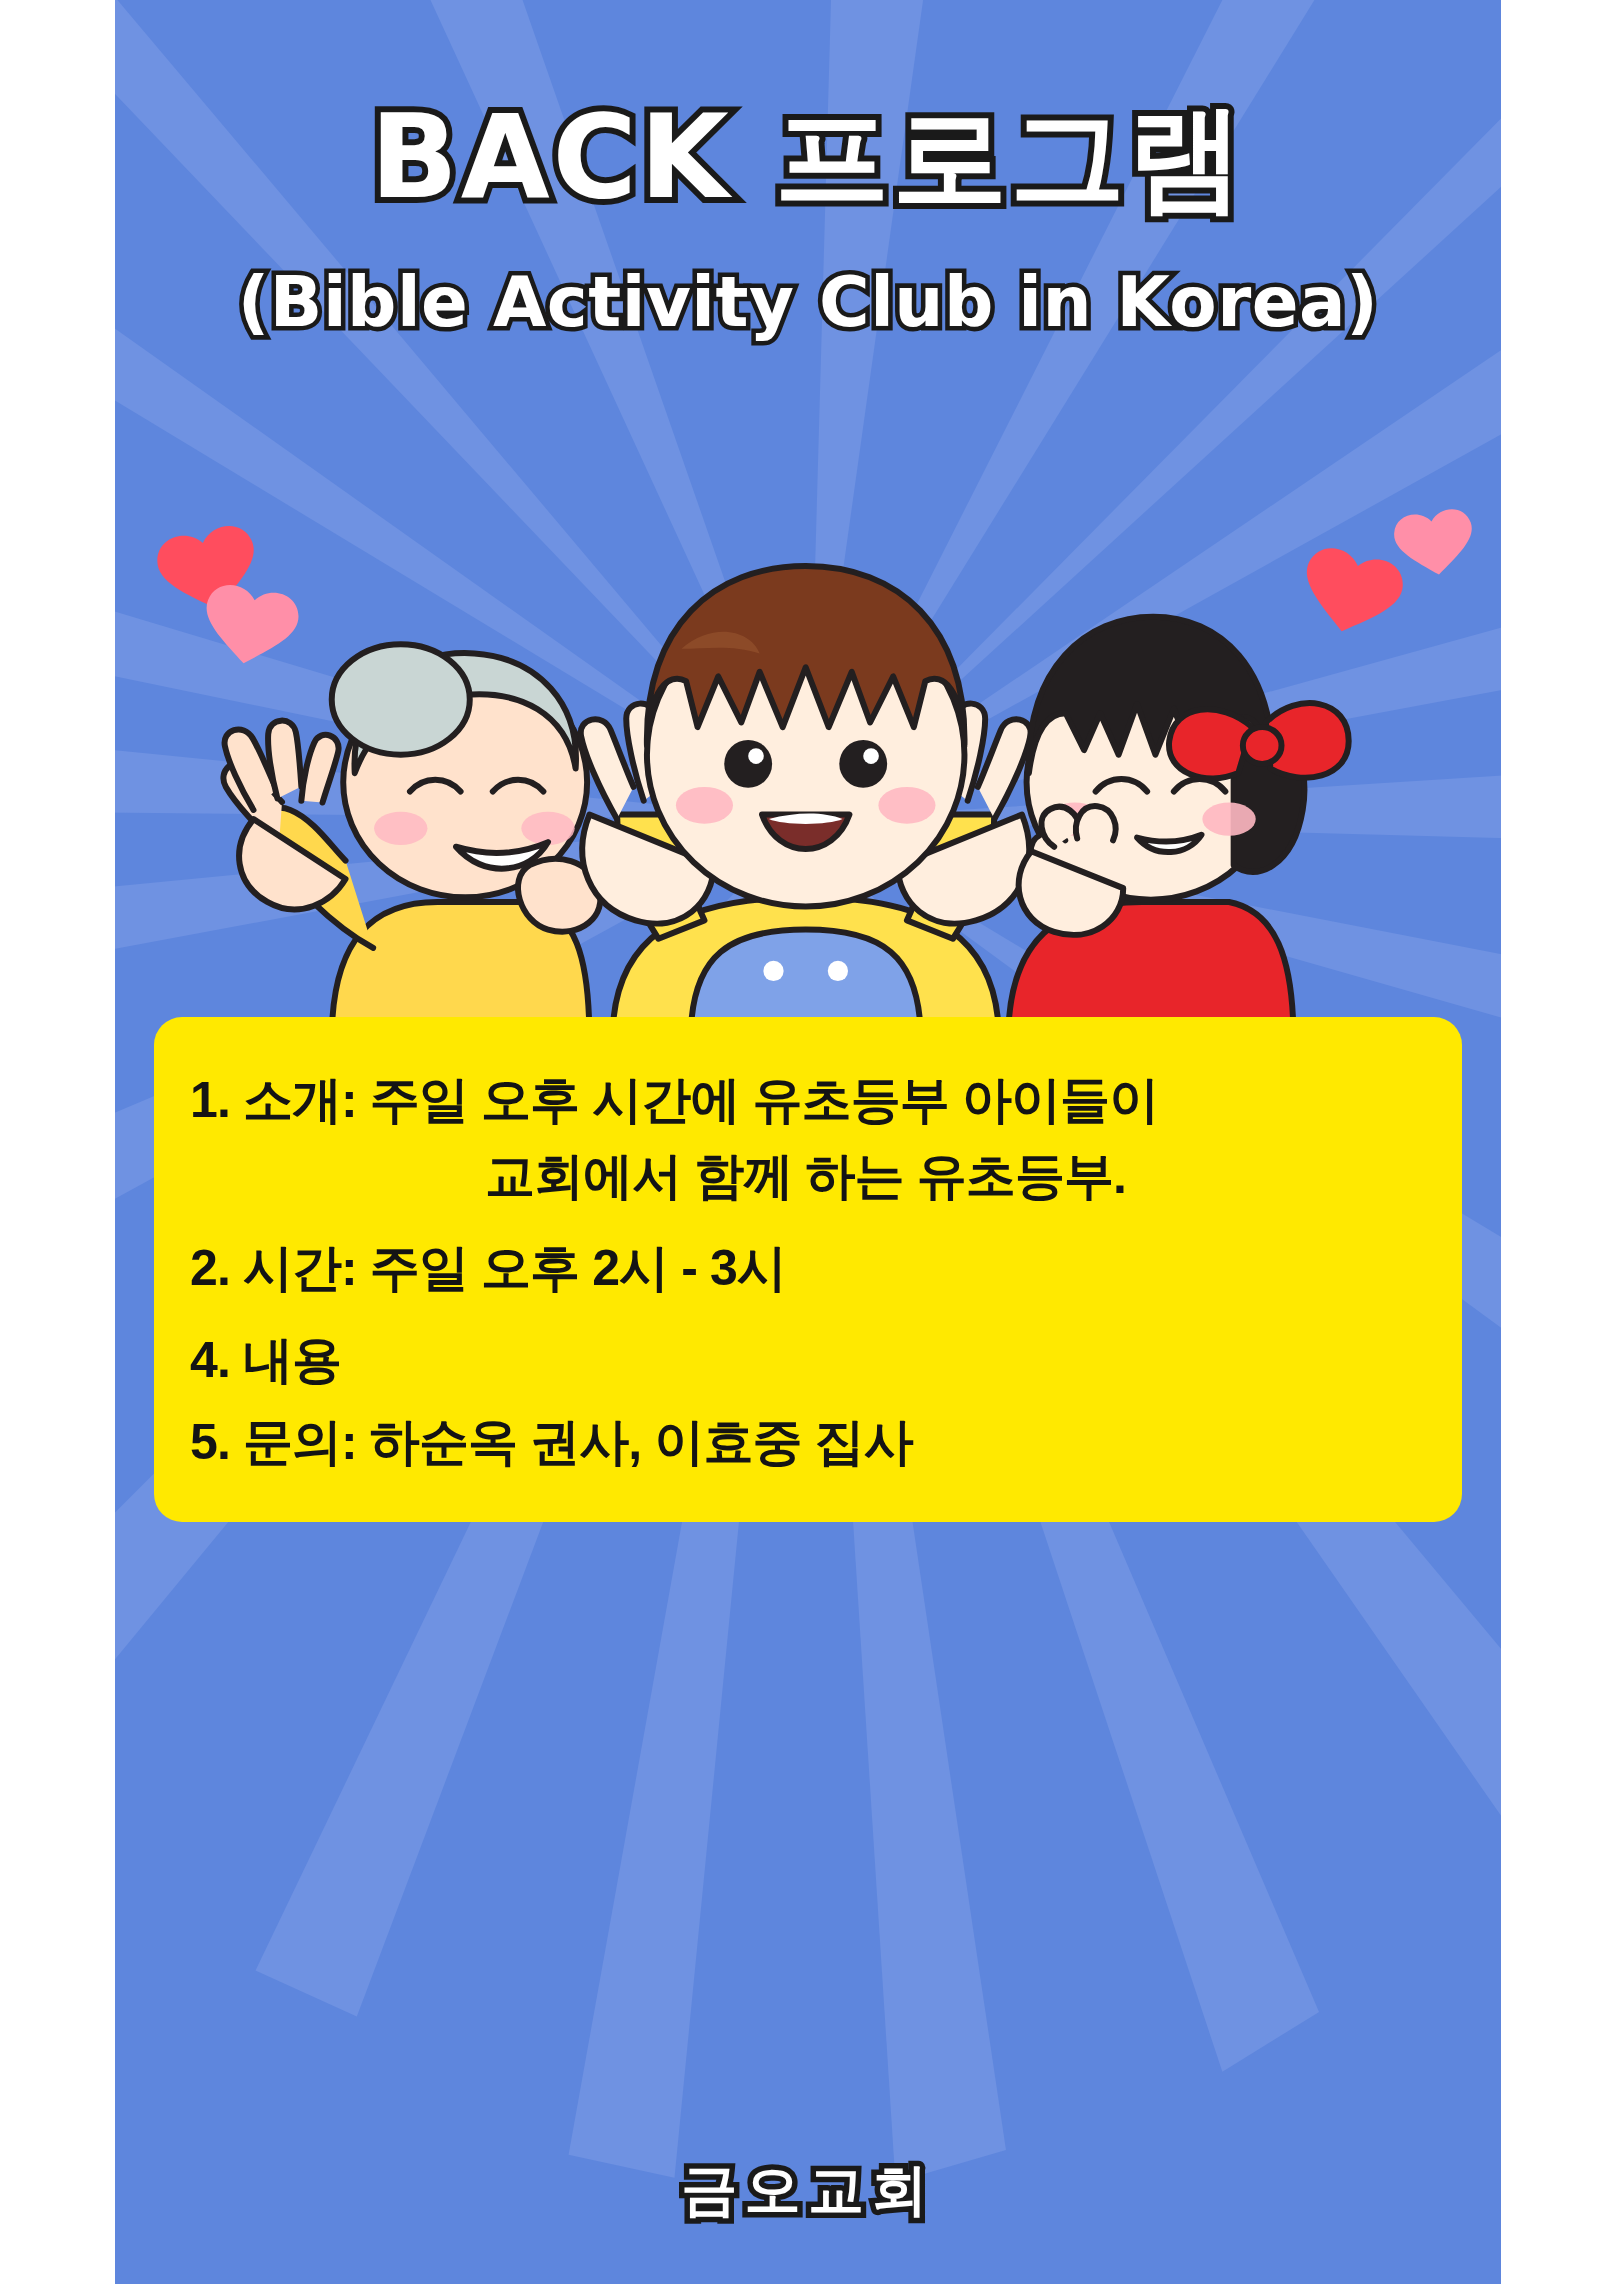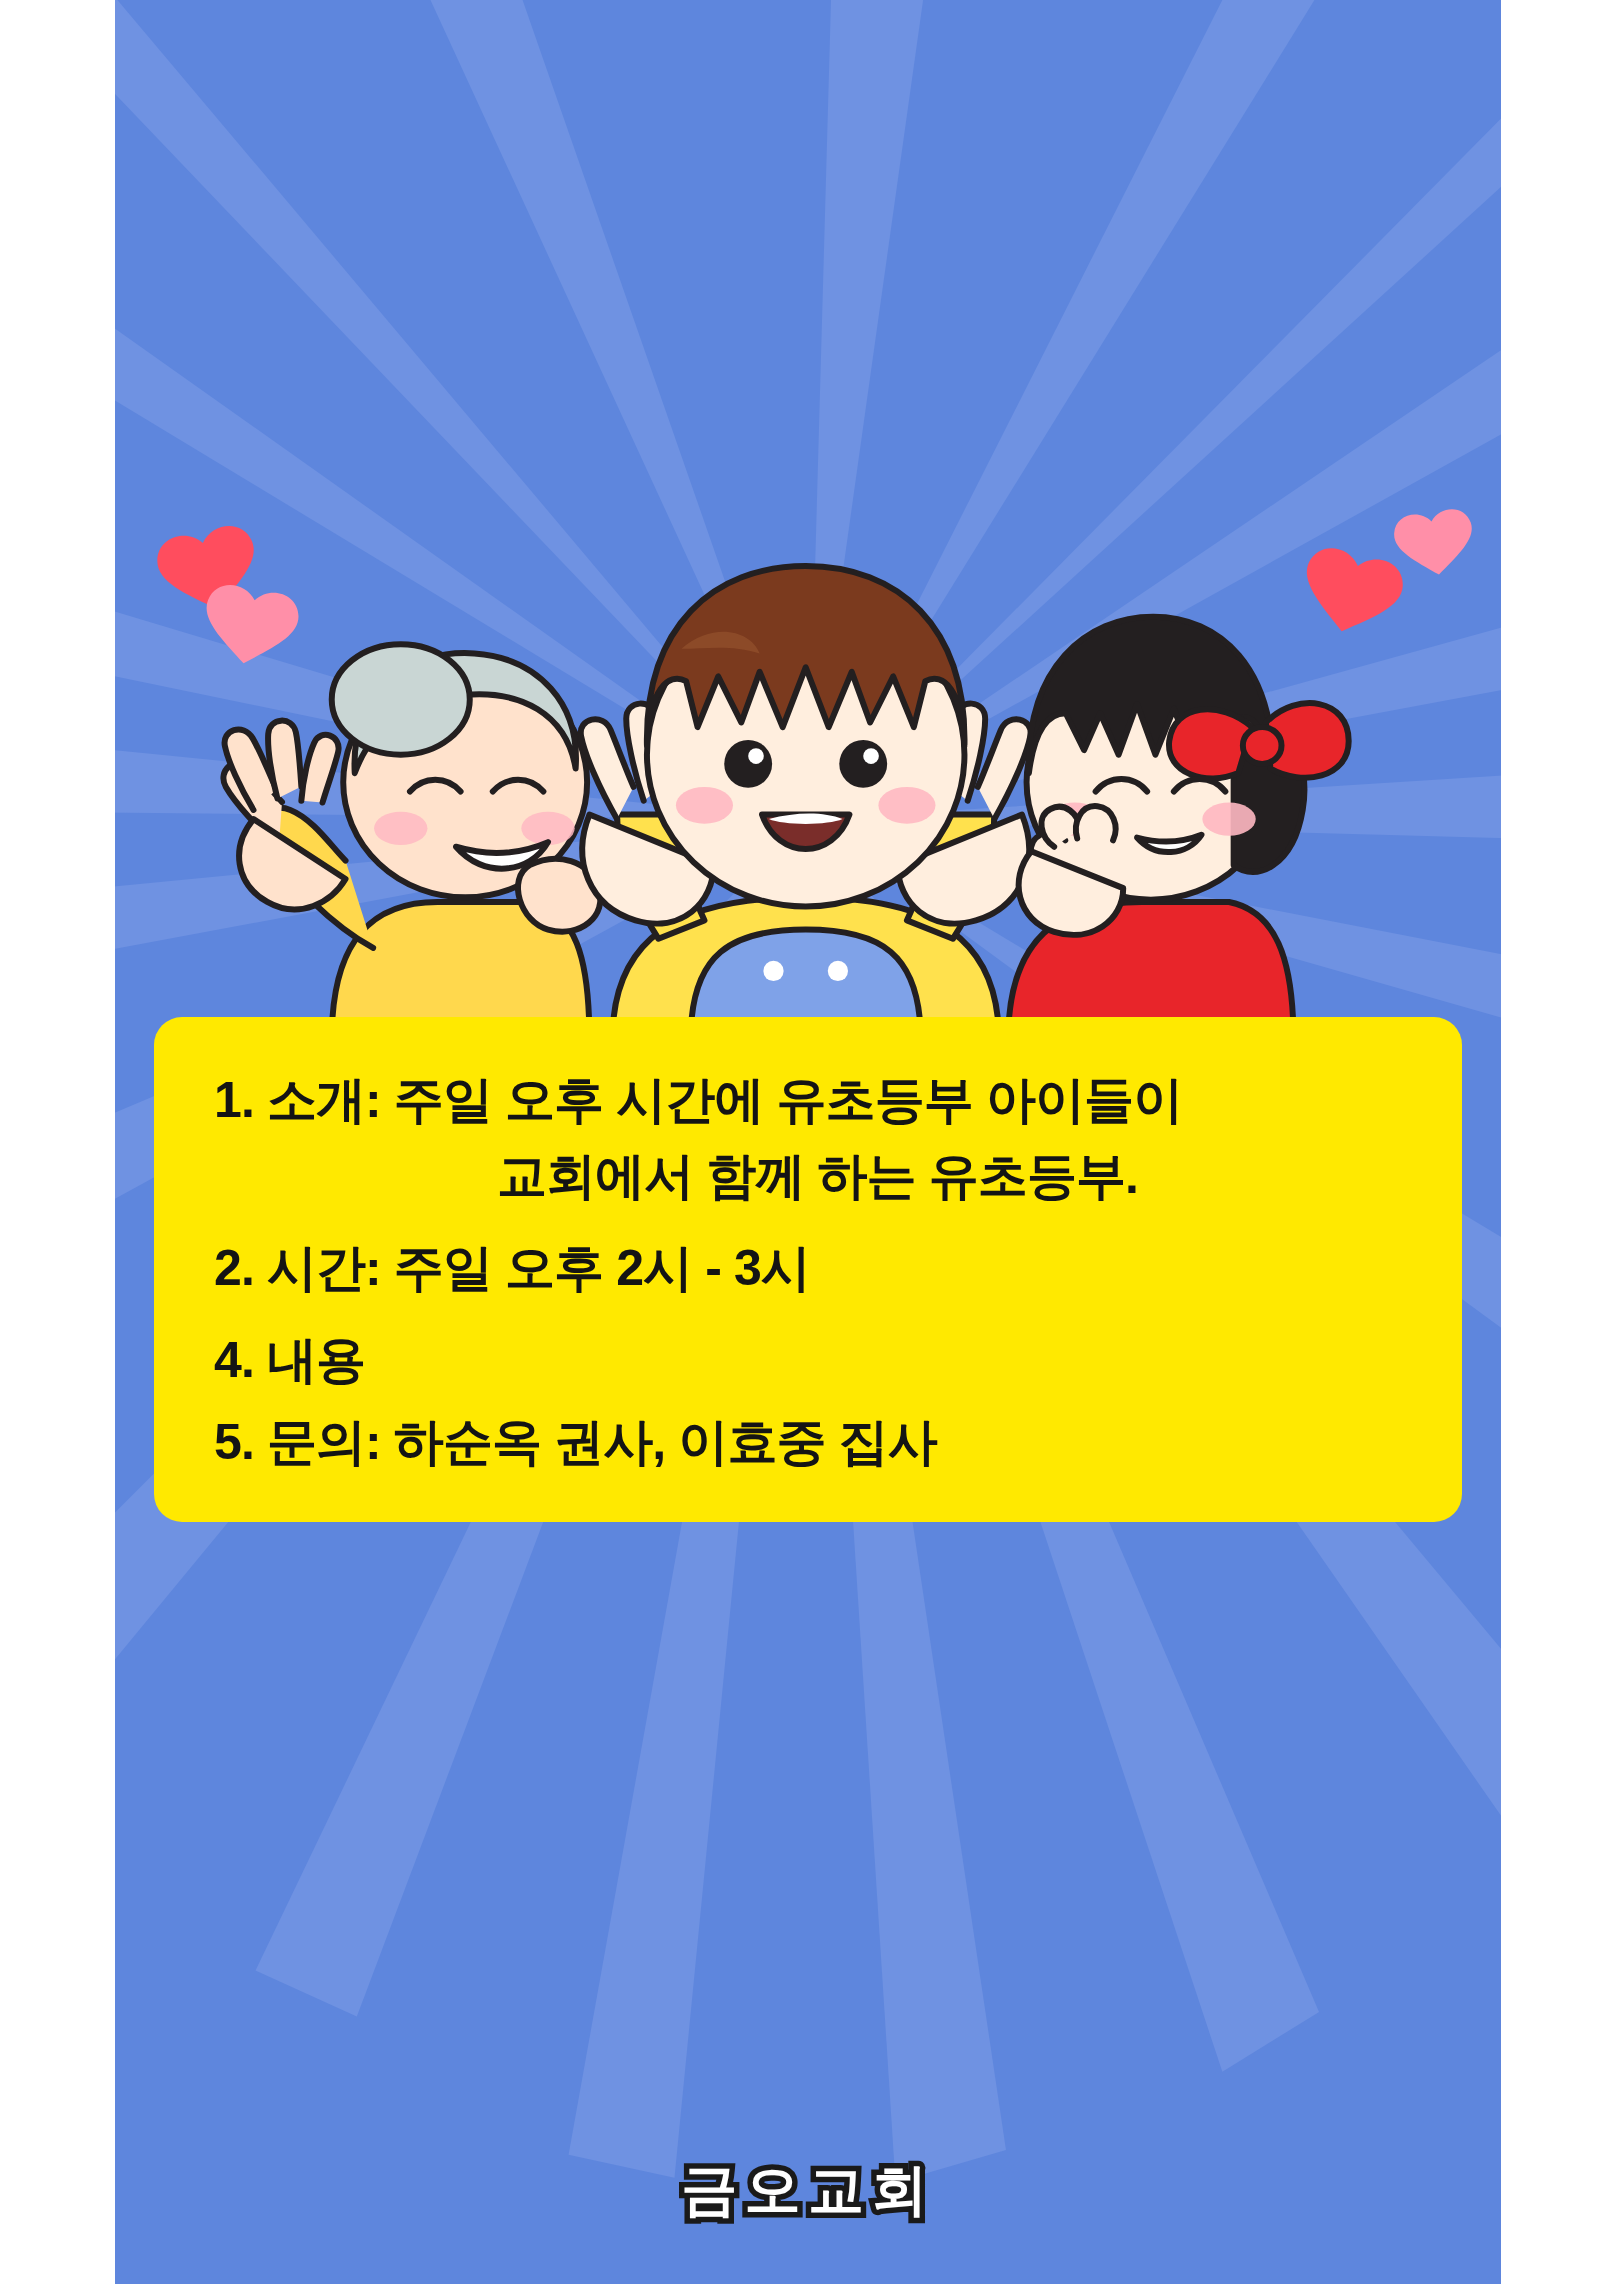--- a/index.html
+++ b/index.html
@@ -99,21 +99,21 @@
   .art svg { display: block; width: 100%; height: 100%; }
 
   
   .card {
     position: absolute;
     left: 39px;
     right: 39px;
     top: 1017px;
     background: #ffe900;
     border-radius: 28px;
-    padding: 48px 41px 44px 60px;
+    padding: 48px 41px 44px 36px;
     box-sizing: border-box;
   }
 
   .line {
     font-family: "Liberation Sans", sans-serif;
     font-weight: bold;
     color: #141414;
     font-size: 50px;
     line-height: 1.42;
     margin: 0 0 21px 0;
@@ -180,20 +180,24 @@
         <polygon points="0,0 -2400,-1700 -2580,-1560"></polygon>
       </g>
     </svg>
   </div>
 
   <div class="edge-left"></div>
   <div class="edge-right"></div>
 
   <div class="inner">
 
+    <div class="title-wrap">
+      <h1 class="title-main">BACK 프로그램</h1>
+      <h2 class="title-sub">(Bible Activity Club in Korea)</h2>
+    </div>
 
     <div class="art">
       <svg viewBox="0 0 3010 1180" preserveAspectRatio="xMidYMax meet" aria-hidden="true">
 
         <g fill="#ff4d5e">
           <path d="M150 110 c-30,-40 -95,-32 -105,18 c-9,44 45,82 105,128 c60,-46 114,-84 105,-128 c-10,-50 -75,-58 -105,-18 z" transform="translate(40,-10) rotate(-12 150 110)"></path>
         </g>
         <g fill="#ff8fa8">
           <path d="M150 110 c-30,-40 -95,-32 -105,18 c-9,44 45,82 105,128 c60,-46 114,-84 105,-128 c-10,-50 -75,-58 -105,-18 z" transform="translate(160,120) scale(0.95) rotate(10 150 110)"></path>
         </g>

